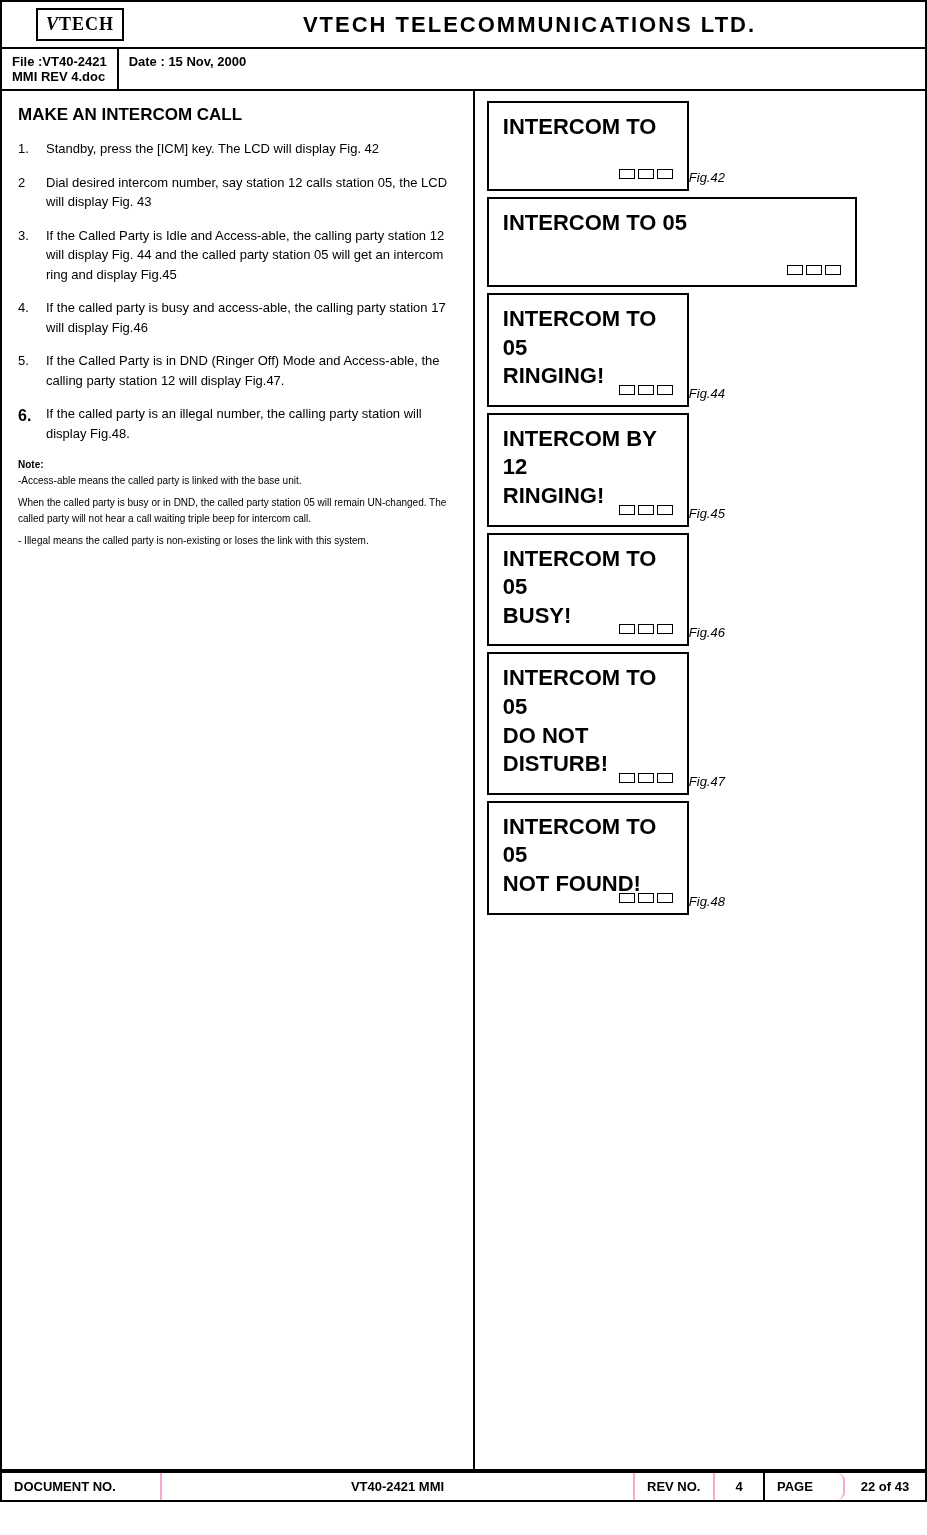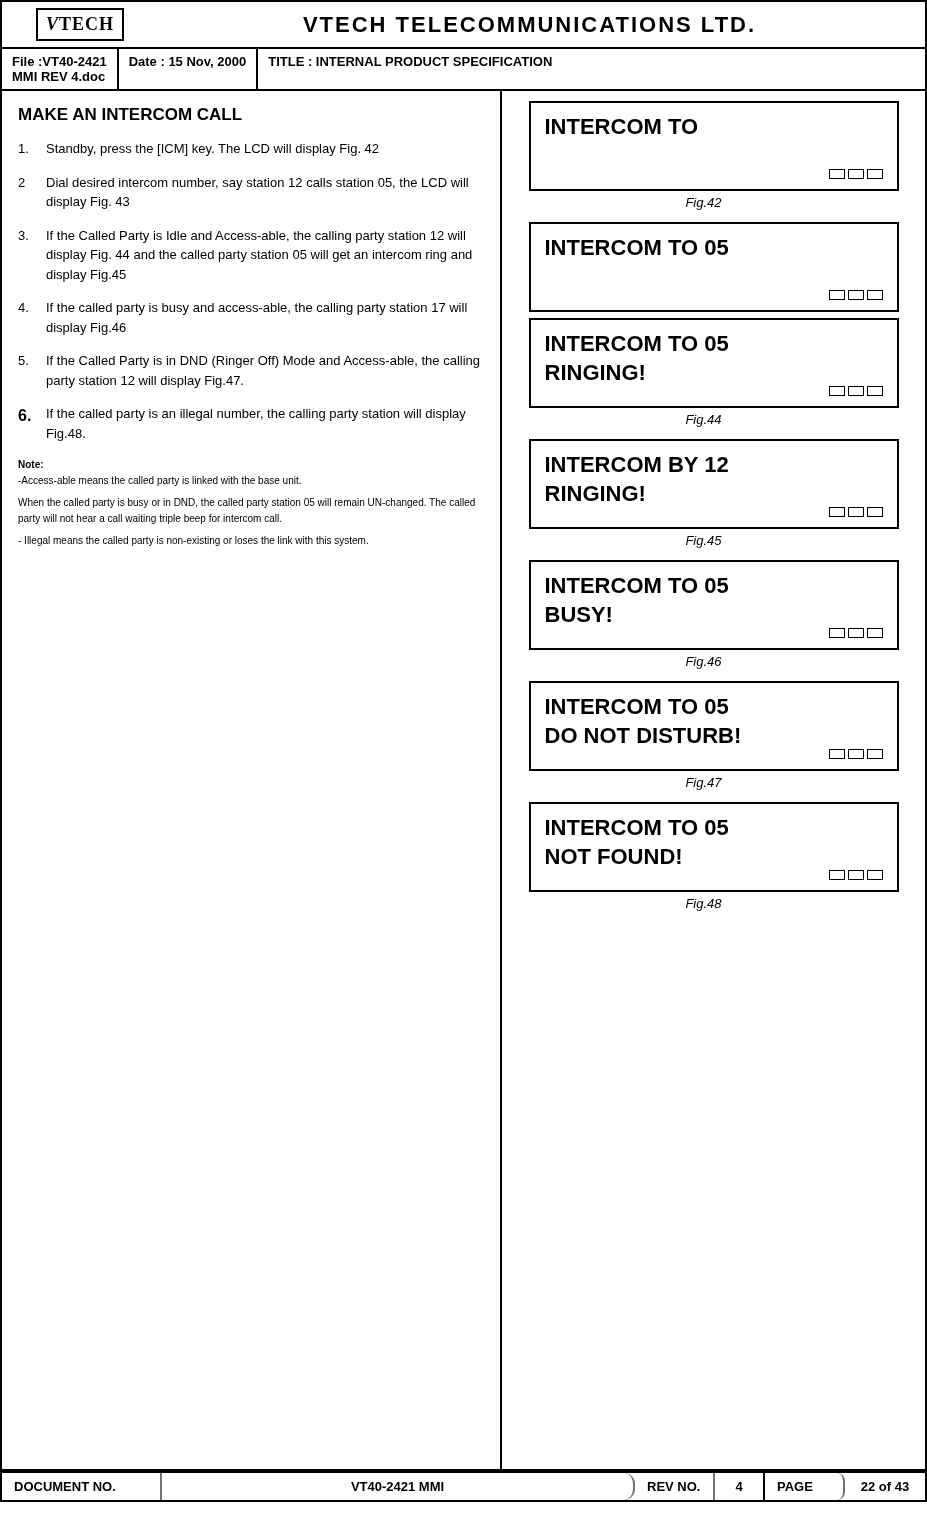--- a/index.html
+++ b/index.html
@@ -107,21 +107,21 @@
       flex: 1;
       padding: 10px 12px;
       display: flex;
       flex-direction: column;
       align-items: center;
     }
 
     
     .lcd-figure {
       display: flex;
-      flex-direction: column;
+      flex-direction: row;
       align-items: center;
       width: 100%;
       margin-bottom: 6px;
     }
     .lcd-box {
       width: 370px;
       border: 2px solid #000;
       padding: 10px 14px 14px 14px;
       position: relative;
       min-height: 90px;
@@ -149,40 +149,40 @@
       background: #fff;
     }
     .fig-label {
       font-size: 13px;
       font-style: italic;
       margin-top: 4px;
       margin-bottom: 6px;
       align-self: flex-end;
       padding-right: 20px;
       width: 100%;
-      text-align: center;
+      text-align: left;
     }
 
     
     .footer {
       display: flex;
       border: 2px solid #000;
       border-top: 2px solid #000;
     }
     .footer-cell {
       padding: 6px 12px;
       font-size: 13px;
       font-weight: bold;
-      border-right: 2px solid #737373;
+      border-right: 2px solid #f9a8d4;
     }
     .footer-cell:last-child {
       border-right: none;
     }
     .footer-doc { flex: 0 0 160px; }
-    .footer-docnum { flex: 1; text-align: center; border-radius: 11px; }
+    .footer-docnum { flex: 1; text-align: center; }
     .footer-rev { flex: 0 0 80px; }
     .footer-revnum { flex: 0 0 50px; text-align: center; border-right: 2px solid #000; }
     .footer-page { flex: 0 0 80px; border-radius: 8px; }
     .footer-pagenum { flex: 0 0 80px; text-align: center; }
   </style>
 </head>
 <body>
 
 <div class="header">
   <div class="logo-box">
@@ -190,21 +190,20 @@
   </div>
   <div class="header-title">VTECH  TELECOMMUNICATIONS  LTD.</div>
 </div>
 
 <div class="sub-header">
   <div class="sub-header-cell">
     <div>File :VT40-2421</div>
     <div>MMI REV 4.doc</div>
   </div>
   <div class="sub-header-cell">Date :  15 Nov, 2000</div>
-  <div class="sub-header-cell">TITLE : INTERNAL PRODUCT SPECIFICATION</div>
 </div>
 
 <div class="main-content">
 
   <div class="left-col">
     <div class="section-title">MAKE AN INTERCOM CALL</div>
 
     <ul class="instruction-list">
 
       <li class="instruction-item">

